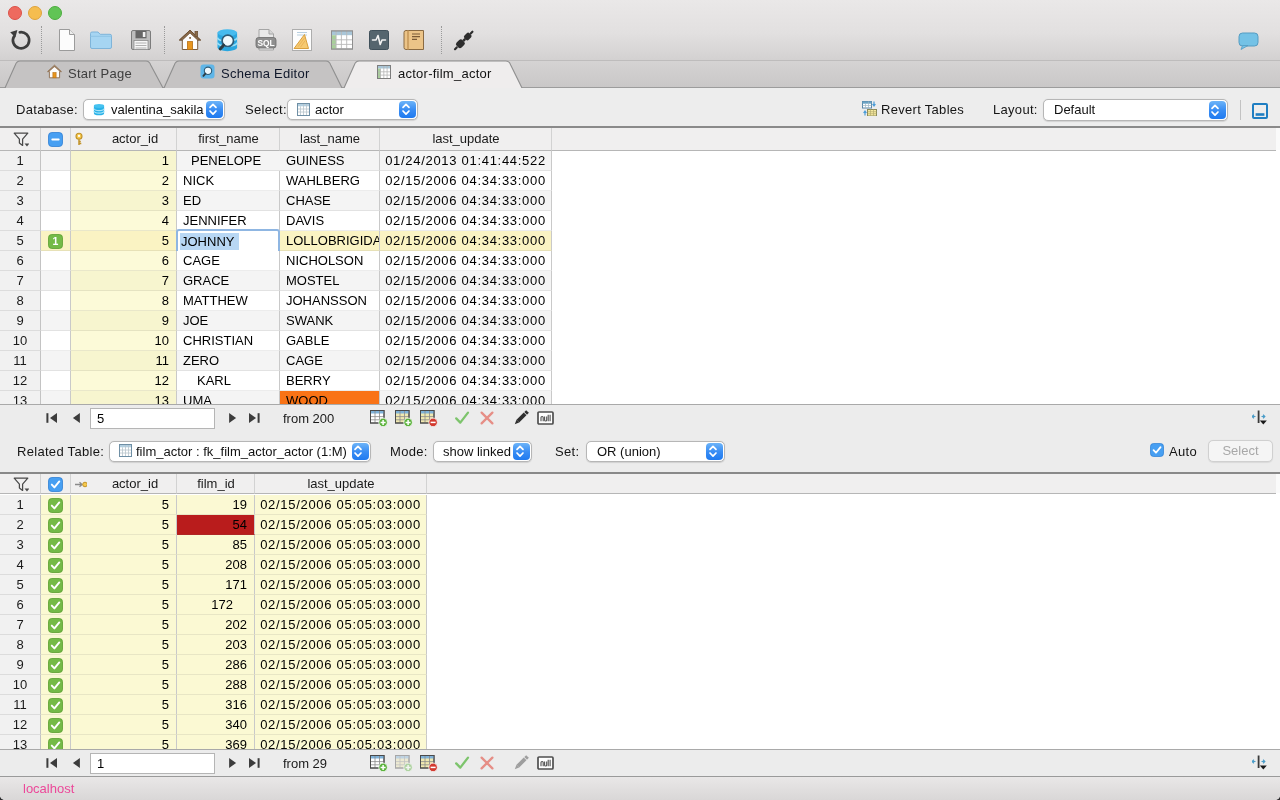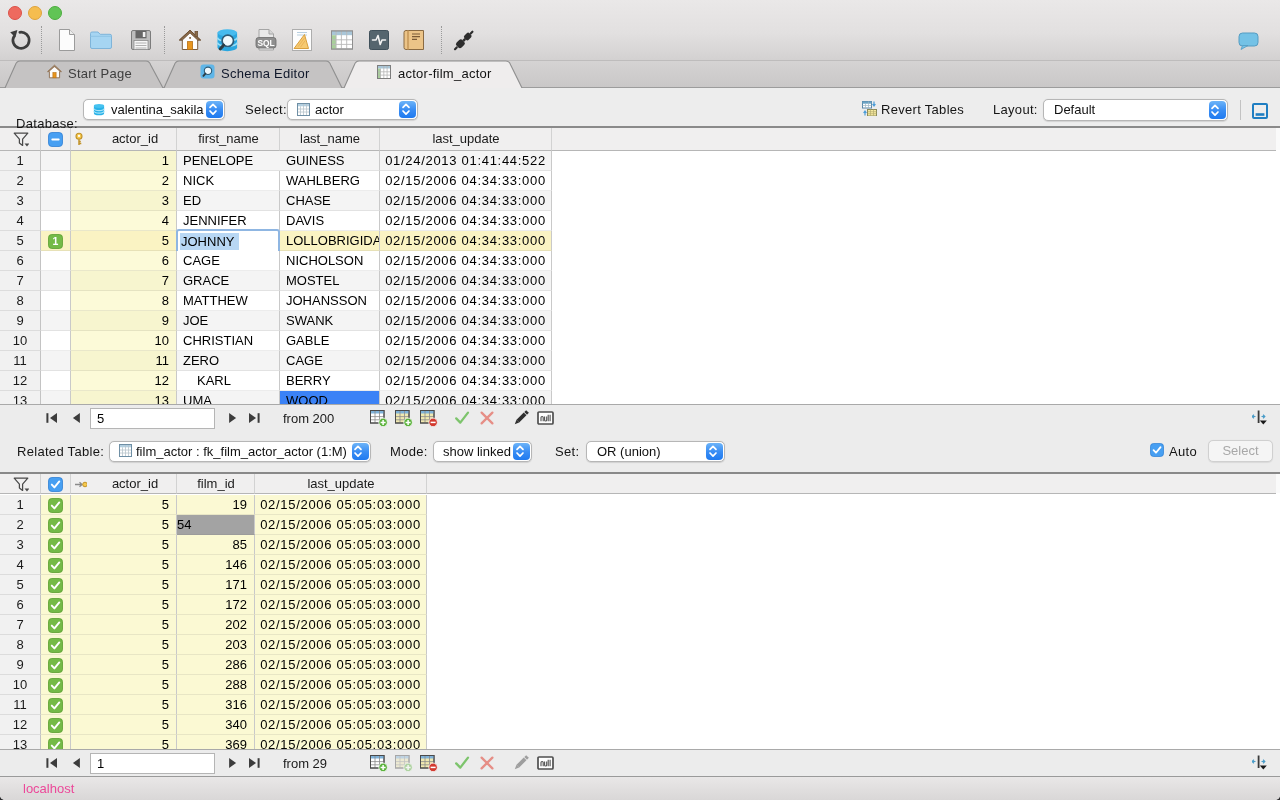--- a/index.html
+++ b/index.html
@@ -148,21 +148,21 @@
 <div class="abs tabtext" style="left:221px;color:#0f172a">Schema Editor</div>
 <svg class="abs" style="left:377px;top:65px" width="14" height="14" viewBox="0 0 14 14">
       <rect x="0.5" y="0.5" width="13" height="13" fill="#fff" stroke="#7d7d7d"></rect>
       <rect x="0.5" y="0.5" width="13" height="3" fill="#a9c6d8"></rect>
       <rect x="0.5" y="3.5" width="3" height="10" fill="#a8cf9a"></rect>
       <path d="M0.5,6.8 h13 M0.5,10.1 h13 M3.5,3.5 v10 M6.8,0.5 v13 M10.1,0.5 v13" stroke="#b5b5b5" stroke-width="0.8"></path>
       <rect x="0.5" y="0.5" width="13" height="13" fill="none" stroke="#7d7d7d"></rect>
     </svg>
 <div class="abs tabtext" style="left:398px;color:#111">actor-film_actor</div>
 <div id="dbrow" class="abs"></div>
-<div class="abs lbl" style="left:16px;top:116px">Database:</div>
+<div class="abs lbl" style="left:16px;top:102px">Database:</div>
 <div class="abs sel" style="left:83px;top:99px;width:142px;height:21px">
       <div class="step"></div>
     </div>
 <svg class="abs" style="left:92px;top:103px" width="14" height="13" viewBox="0 0 14 14">
       <path d="M1.5,3 v8 a5.5,2.2 0 0 0 11,0 v-8" fill="#29b2e8"></path>
       <ellipse cx="7" cy="3.2" rx="5.5" ry="2.1" fill="#45c2f0"></ellipse>
       <path d="M1.5,6 a5.5,2.2 0 0 0 11,0 M1.5,8.7 a5.5,2.2 0 0 0 11,0" fill="none" stroke="#a8e4f8" stroke-width="1.2"></path>
     </svg>
 <div class="abs seltext" style="left:111px;top:102px">valentina_sakila</div>
 <svg class="abs" style="left:206px;top:102px" width="14" height="14" viewBox="0 0 14 14">
@@ -230,21 +230,21 @@
         <circle cx="5" cy="3.9" r="1.1" fill="#fff"></circle>
         <path d="M5,7.2 V13 M5,11.6 h2.3 M5,9.6 h1.8" stroke="#c1932a" stroke-width="1.5"></path>
       </svg>
 <div class="hdrtext" style="left:93px;top:3px;width:84px">actor_id</div>
 <div class="hdrtext" style="left:177px;top:3px;width:103px">first_name</div>
 <div class="hdrtext" style="left:280px;top:3px;width:100px">last_name</div>
 <div class="hdrtext" style="left:380px;top:3px;width:172px">last_update</div>
 <div class="cell rn" style="left:0;top:23px;width:41px">1</div>
 <div class="cell" style="left:41px;top:23px;width:30px;background:#f4f4f4"></div>
 <div class="cell" style="left:71px;top:23px;width:106px;background:#f7f5cf;text-align:right;padding-right:7px">1</div>
-<div class="cell" style="left:177px;top:23px;width:123px;background:#f4f4f4;padding-left:6px">PENELOPE</div>
+<div class="cell" style="left:177px;top:23px;width:123px;background:#f4f4f4;padding-left:14px">PENELOPE</div>
 <div class="cell" style="left:280px;top:23px;width:100px;background:#f4f4f4;padding-left:6px">GUINESS</div>
 <div class="cell" style="left:380px;top:23px;width:172px;background:#f4f4f4;text-align:center;letter-spacing:0.7px">01/24/2013 01:41:44:522</div>
 <div class="cell rn" style="left:0;top:43px;width:41px">2</div>
 <div class="cell" style="left:41px;top:43px;width:30px;background:#ffffff"></div>
 <div class="cell" style="left:71px;top:43px;width:106px;background:#fcfad8;text-align:right;padding-right:7px">2</div>
 <div class="cell" style="left:177px;top:43px;width:103px;background:#ffffff;padding-left:6px">NICK</div>
 <div class="cell" style="left:280px;top:43px;width:100px;background:#ffffff;padding-left:6px">WAHLBERG</div>
 <div class="cell" style="left:380px;top:43px;width:172px;background:#ffffff;text-align:center;letter-spacing:0.7px">02/15/2006 04:34:33:000</div>
 <div class="cell rn" style="left:0;top:63px;width:41px">3</div>
 <div class="cell" style="left:41px;top:63px;width:30px;background:#f4f4f4"></div>
@@ -309,21 +309,21 @@
 <div class="cell rn" style="left:0;top:243px;width:41px">12</div>
 <div class="cell" style="left:41px;top:243px;width:30px;background:#ffffff"></div>
 <div class="cell" style="left:71px;top:243px;width:106px;background:#fcfad8;text-align:right;padding-right:7px">12</div>
 <div class="cell" style="left:177px;top:243px;width:103px;background:#ffffff;padding-left:20px">KARL</div>
 <div class="cell" style="left:280px;top:243px;width:100px;background:#ffffff;padding-left:6px">BERRY</div>
 <div class="cell" style="left:380px;top:243px;width:172px;background:#ffffff;text-align:center;letter-spacing:0.7px">02/15/2006 04:34:33:000</div>
 <div class="cell rn" style="left:0;top:263px;width:41px">13</div>
 <div class="cell" style="left:41px;top:263px;width:30px;background:#f4f4f4"></div>
 <div class="cell" style="left:71px;top:263px;width:106px;background:#f7f5cf;text-align:right;padding-right:7px">13</div>
 <div class="cell" style="left:177px;top:263px;width:103px;background:#f4f4f4;padding-left:6px">UMA</div>
-<div class="cell" style="left:280px;top:263px;width:100px;background:#3b82f6;padding-left:6px">WOOD</div>
+<div class="cell" style="left:280px;top:263px;width:100px;background:#f97316;padding-left:6px">WOOD</div>
 <div class="cell" style="left:380px;top:263px;width:172px;background:#f4f4f4;text-align:center;letter-spacing:0.7px">02/15/2006 04:34:33:000</div>
 </div>
 <div class="navbar abs" style="top:404px"></div>
     <svg class="abs" style="left:44px;top:411px" width="15" height="14" viewBox="0 0 15 14">
       <rect x="2.4" y="2.2" width="2" height="9.6" fill="#3c3c3c"></rect>
       <path d="M13,2 L6,7 L13,12 Z" fill="#3c3c3c"></path>
     </svg>
     <svg class="abs" style="left:70px;top:411px" width="13" height="14" viewBox="0 0 13 14">
       <path d="M9.9,2 L2.9,7 L9.9,12 Z" fill="#3c3c3c"></path>
     </svg>
@@ -453,57 +453,57 @@
 <div class="cell" style="left:71px;top:21px;width:106px;background:#fbf9d3;text-align:right;padding-right:7px">5</div>
 <div class="cell" style="left:177px;top:21px;width:78px;background:#fbf9d3;text-align:right;padding-right:7px">19</div>
 <div class="cell" style="left:255px;top:21px;width:172px;background:#fbf9d3;text-align:center;letter-spacing:0.7px">02/15/2006 05:05:03:000</div>
 <svg class="abs" style="left:48px;top:24px" width="15" height="15" viewBox="0 0 15 15">
         <rect x="0.5" y="0.5" width="14" height="14" rx="3.2" fill="#74ba47" stroke="#5a9e2f" stroke-width="0.8"></rect>
         <path d="M3.8,7.6 L6.4,10.4 L11.3,4.4" fill="none" stroke="#fff" stroke-width="1.9" stroke-linecap="round" stroke-linejoin="round"></path>
       </svg>
 <div class="cell rn" style="left:0;top:41px;width:41px">2</div>
 <div class="cell" style="left:41px;top:41px;width:30px;background:#fbf9d3"></div>
 <div class="cell" style="left:71px;top:41px;width:106px;background:#fbf9d3;text-align:right;padding-right:7px">5</div>
-<div class="cell" style="left:177px;top:41px;width:78px;background:#a3a3a3;text-align:left;padding-right:18px">54</div>
+<div class="cell" style="left:177px;top:41px;width:78px;background:#b91c1c;text-align:right;padding-right:7px">54</div>
 <div class="cell" style="left:255px;top:41px;width:172px;background:#fbf9d3;text-align:center;letter-spacing:0.7px">02/15/2006 05:05:03:000</div>
 <svg class="abs" style="left:48px;top:44px" width="15" height="15" viewBox="0 0 15 15">
         <rect x="0.5" y="0.5" width="14" height="14" rx="3.2" fill="#74ba47" stroke="#5a9e2f" stroke-width="0.8"></rect>
         <path d="M3.8,7.6 L6.4,10.4 L11.3,4.4" fill="none" stroke="#fff" stroke-width="1.9" stroke-linecap="round" stroke-linejoin="round"></path>
       </svg>
 <div class="cell rn" style="left:0;top:61px;width:41px">3</div>
 <div class="cell" style="left:41px;top:61px;width:30px;background:#fbf9d3"></div>
 <div class="cell" style="left:71px;top:61px;width:106px;background:#fbf9d3;text-align:right;padding-right:7px">5</div>
 <div class="cell" style="left:177px;top:61px;width:78px;background:#fbf9d3;text-align:right;padding-right:7px">85</div>
 <div class="cell" style="left:255px;top:61px;width:172px;background:#fbf9d3;text-align:center;letter-spacing:0.7px">02/15/2006 05:05:03:000</div>
 <svg class="abs" style="left:48px;top:64px" width="15" height="15" viewBox="0 0 15 15">
         <rect x="0.5" y="0.5" width="14" height="14" rx="3.2" fill="#74ba47" stroke="#5a9e2f" stroke-width="0.8"></rect>
         <path d="M3.8,7.6 L6.4,10.4 L11.3,4.4" fill="none" stroke="#fff" stroke-width="1.9" stroke-linecap="round" stroke-linejoin="round"></path>
       </svg>
 <div class="cell rn" style="left:0;top:81px;width:41px">4</div>
 <div class="cell" style="left:41px;top:81px;width:30px;background:#fbf9d3"></div>
 <div class="cell" style="left:71px;top:81px;width:106px;background:#fbf9d3;text-align:right;padding-right:7px">5</div>
-<div class="cell" style="left:177px;top:81px;width:78px;background:#fbf9d3;text-align:right;padding-right:7px">146</div>
+<div class="cell" style="left:177px;top:81px;width:78px;background:#fbf9d3;text-align:right;padding-right:7px">208</div>
 <div class="cell" style="left:255px;top:81px;width:172px;background:#fbf9d3;text-align:center;letter-spacing:0.7px">02/15/2006 05:05:03:000</div>
 <svg class="abs" style="left:48px;top:84px" width="15" height="15" viewBox="0 0 15 15">
         <rect x="0.5" y="0.5" width="14" height="14" rx="3.2" fill="#74ba47" stroke="#5a9e2f" stroke-width="0.8"></rect>
         <path d="M3.8,7.6 L6.4,10.4 L11.3,4.4" fill="none" stroke="#fff" stroke-width="1.9" stroke-linecap="round" stroke-linejoin="round"></path>
       </svg>
 <div class="cell rn" style="left:0;top:101px;width:41px">5</div>
 <div class="cell" style="left:41px;top:101px;width:30px;background:#fbf9d3"></div>
 <div class="cell" style="left:71px;top:101px;width:106px;background:#fbf9d3;text-align:right;padding-right:7px">5</div>
 <div class="cell" style="left:177px;top:101px;width:78px;background:#fbf9d3;text-align:right;padding-right:7px">171</div>
 <div class="cell" style="left:255px;top:101px;width:172px;background:#fbf9d3;text-align:center;letter-spacing:0.7px">02/15/2006 05:05:03:000</div>
 <svg class="abs" style="left:48px;top:104px" width="15" height="15" viewBox="0 0 15 15">
         <rect x="0.5" y="0.5" width="14" height="14" rx="3.2" fill="#74ba47" stroke="#5a9e2f" stroke-width="0.8"></rect>
         <path d="M3.8,7.6 L6.4,10.4 L11.3,4.4" fill="none" stroke="#fff" stroke-width="1.9" stroke-linecap="round" stroke-linejoin="round"></path>
       </svg>
 <div class="cell rn" style="left:0;top:121px;width:41px">6</div>
 <div class="cell" style="left:41px;top:121px;width:30px;background:#fbf9d3"></div>
 <div class="cell" style="left:71px;top:121px;width:106px;background:#fbf9d3;text-align:right;padding-right:7px">5</div>
-<div class="cell" style="left:177px;top:121px;width:78px;background:#fbf9d3;text-align:right;padding-right:7px">172</div>
+<div class="cell" style="left:177px;top:121px;width:78px;background:#fbf9d3;text-align:right;padding-right:21px">172</div>
 <div class="cell" style="left:255px;top:121px;width:172px;background:#fbf9d3;text-align:center;letter-spacing:0.7px">02/15/2006 05:05:03:000</div>
 <svg class="abs" style="left:48px;top:124px" width="15" height="15" viewBox="0 0 15 15">
         <rect x="0.5" y="0.5" width="14" height="14" rx="3.2" fill="#74ba47" stroke="#5a9e2f" stroke-width="0.8"></rect>
         <path d="M3.8,7.6 L6.4,10.4 L11.3,4.4" fill="none" stroke="#fff" stroke-width="1.9" stroke-linecap="round" stroke-linejoin="round"></path>
       </svg>
 <div class="cell rn" style="left:0;top:141px;width:41px">7</div>
 <div class="cell" style="left:41px;top:141px;width:30px;background:#fbf9d3"></div>
 <div class="cell" style="left:71px;top:141px;width:106px;background:#fbf9d3;text-align:right;padding-right:7px">5</div>
 <div class="cell" style="left:177px;top:141px;width:78px;background:#fbf9d3;text-align:right;padding-right:7px">202</div>
 <div class="cell" style="left:255px;top:141px;width:172px;background:#fbf9d3;text-align:center;letter-spacing:0.7px">02/15/2006 05:05:03:000</div>

